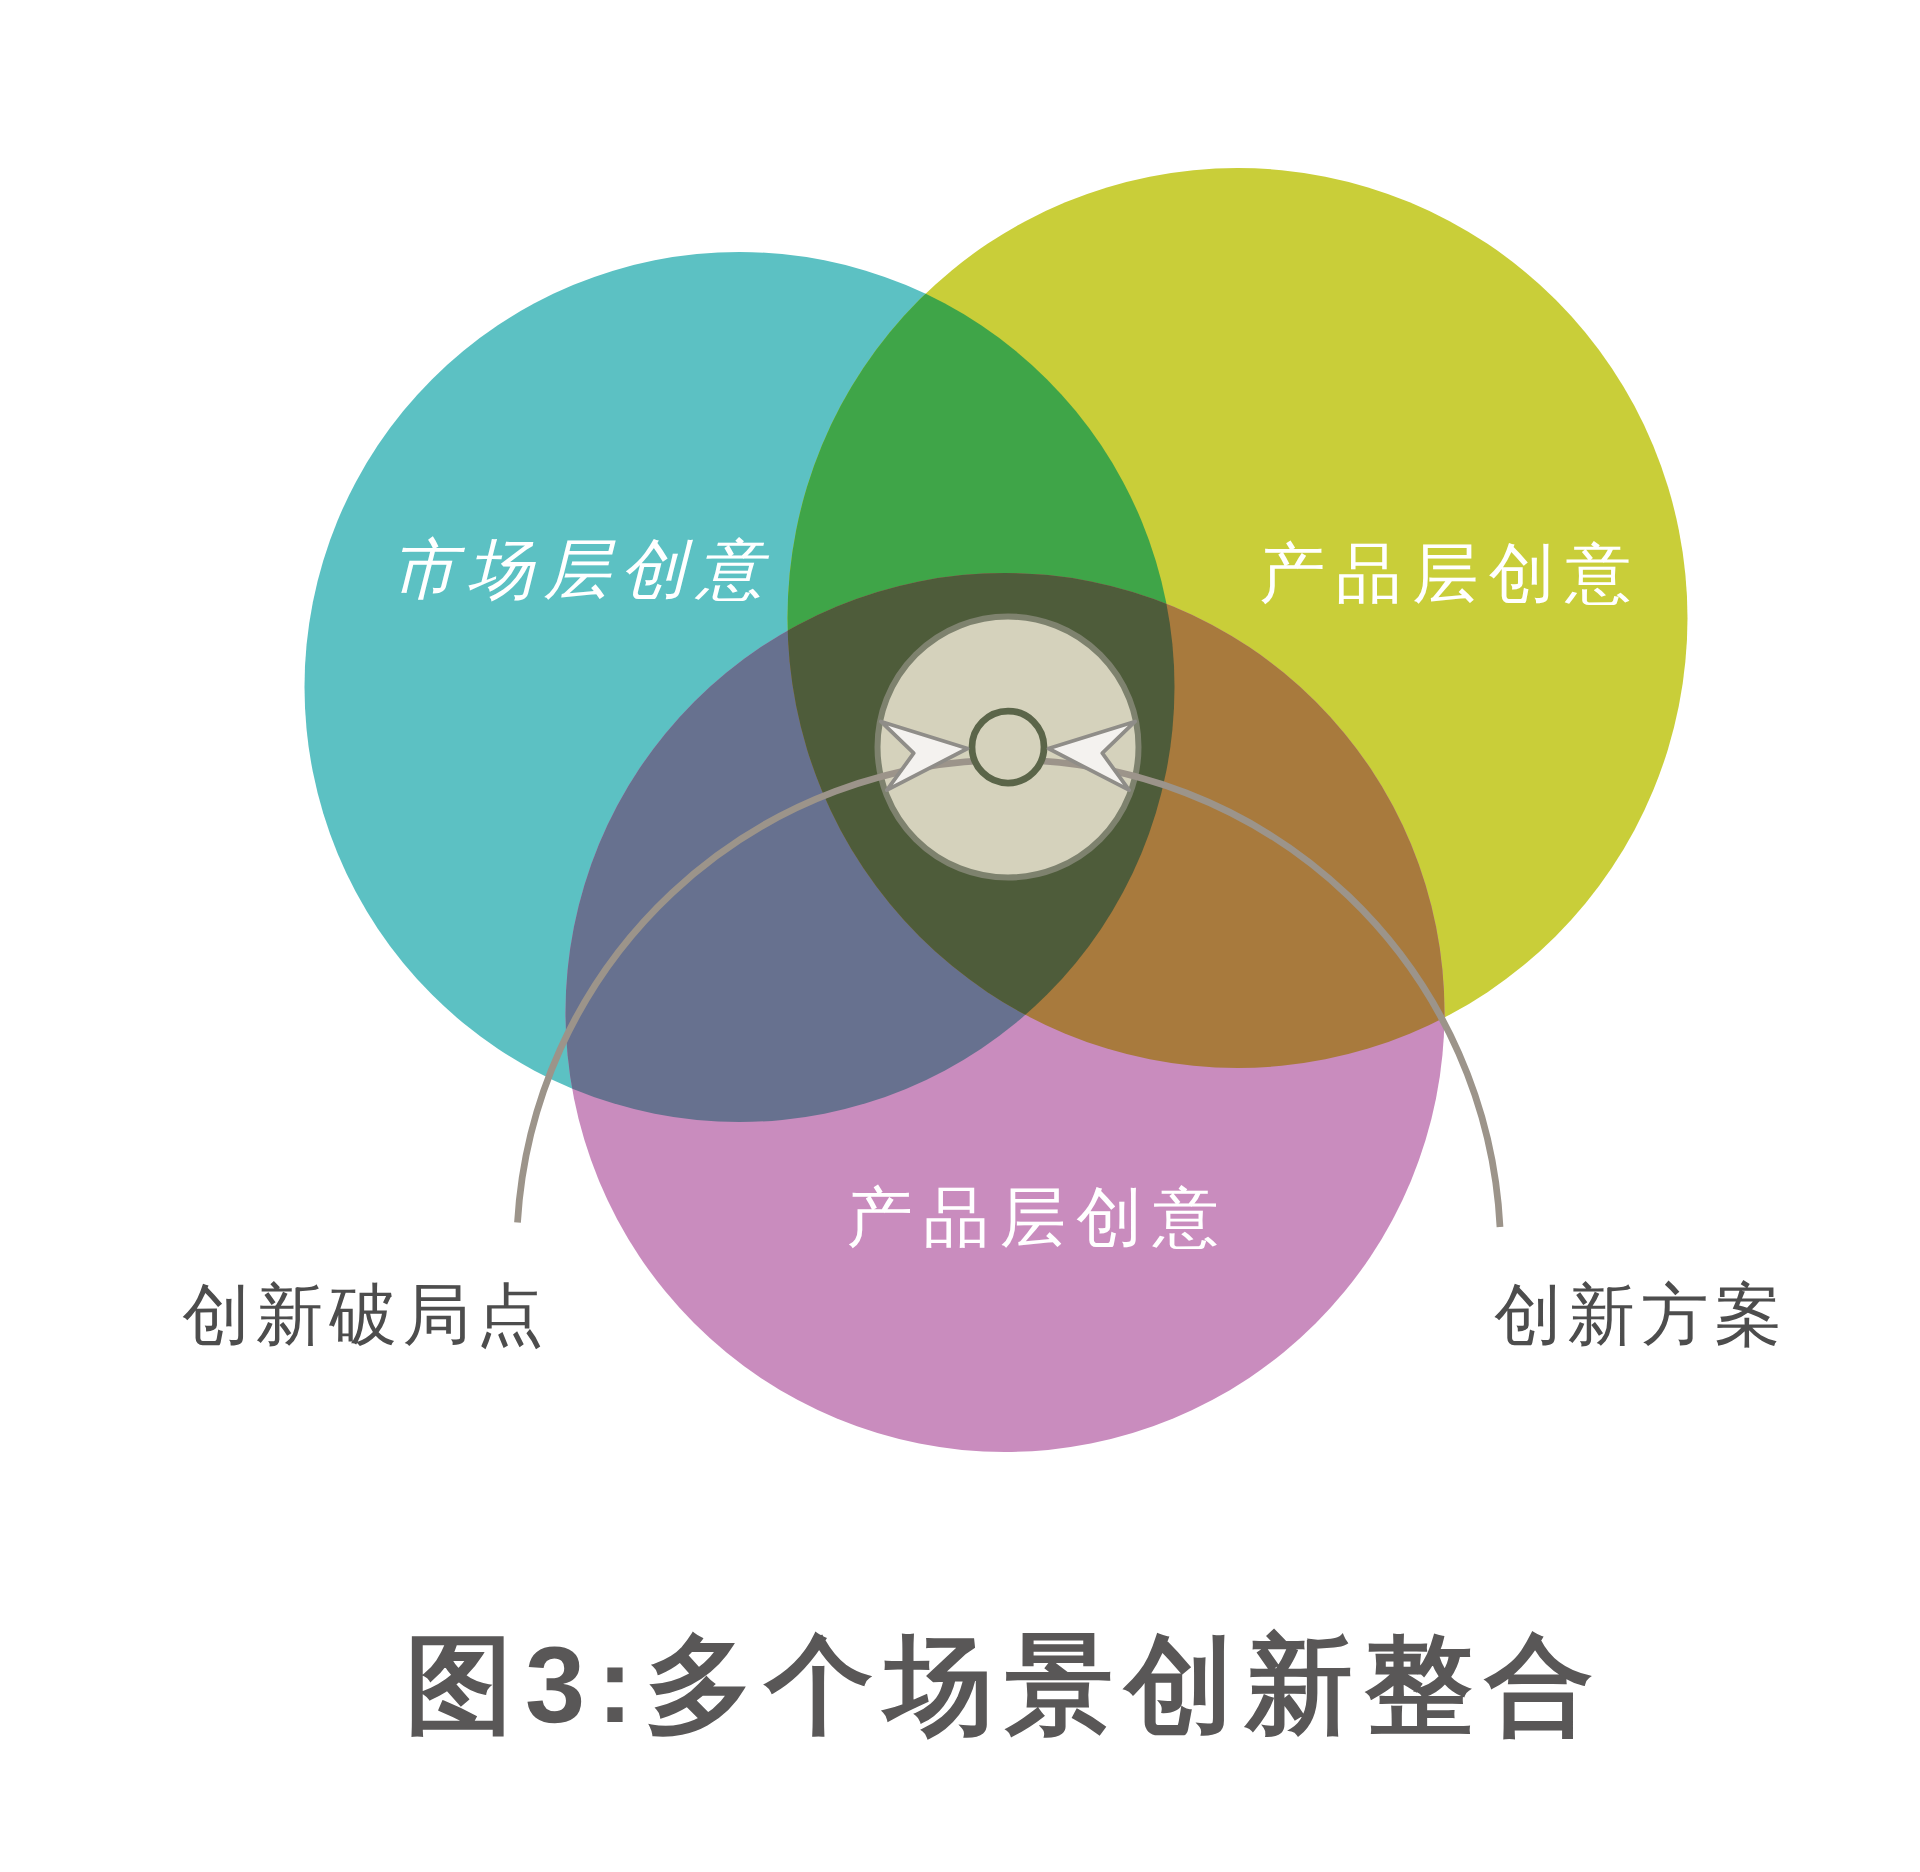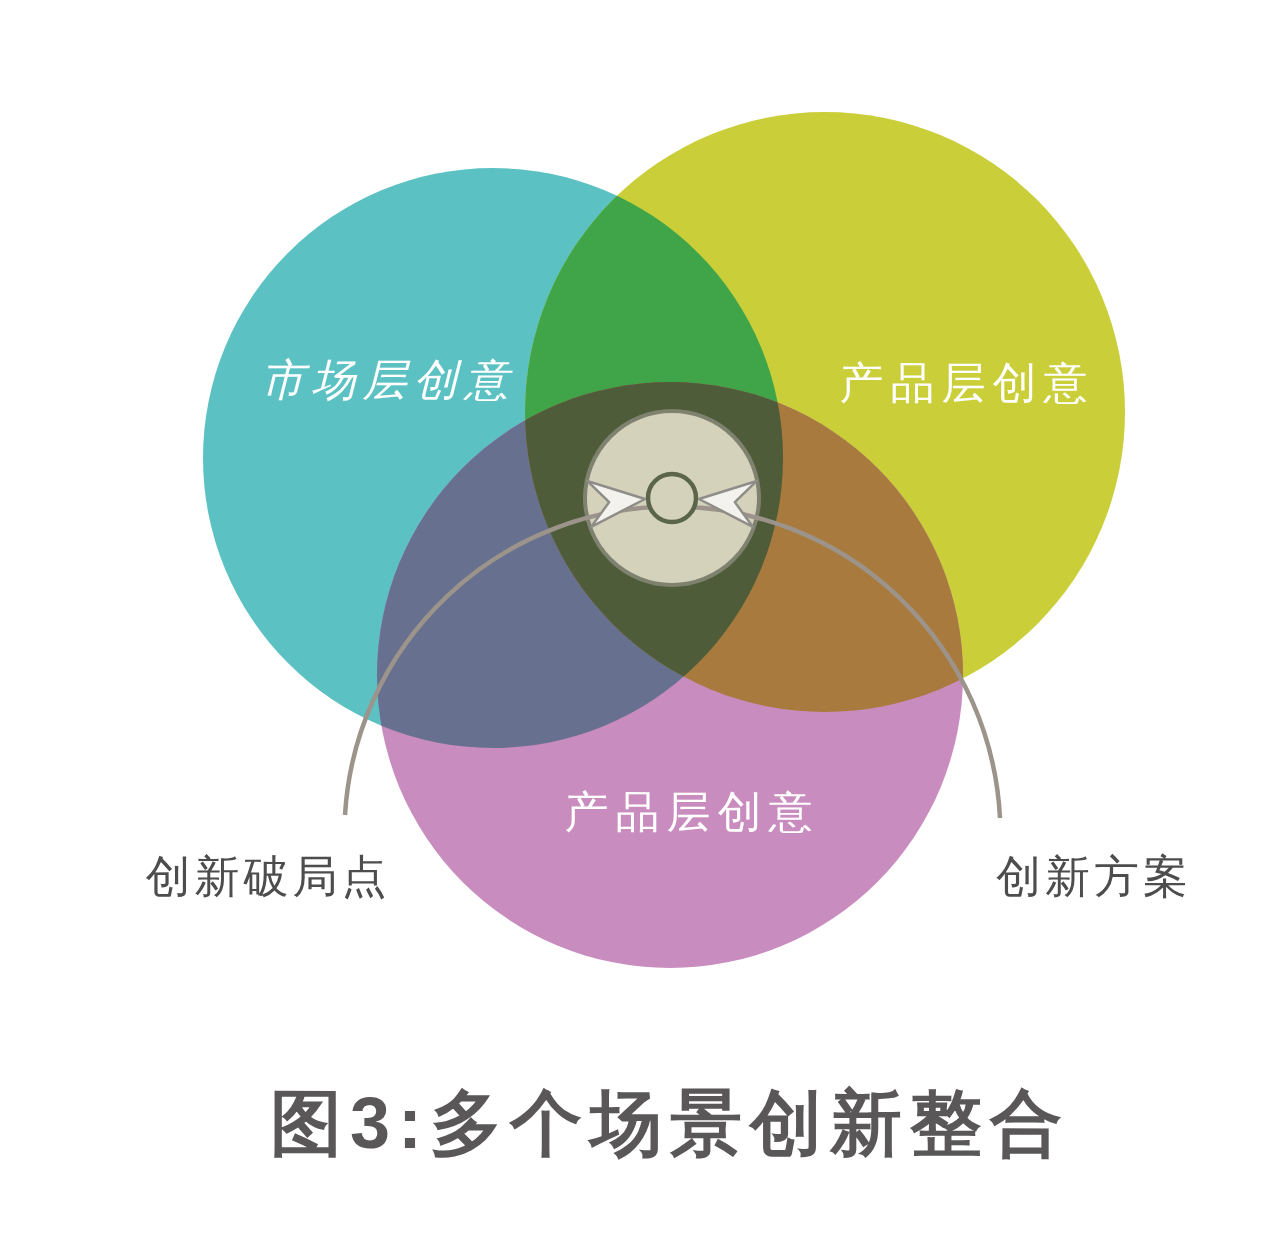--- a/index.html
+++ b/index.html
@@ -91,18 +91,18 @@
     </g>
     <g transform="translate(699,499) rotate(5)">
       <polygon points="0,0 56,-23 36,0 56,23" stroke-width="2.5" stroke-linejoin="round" fill="#F4F2EF" stroke="#8F8D88"></polygon>
     </g>
   </svg>
 
   <div class="label circle-label" style="left:388px; top:380px;font-style:italic;">市场层创意</div>
   <div class="label circle-label" style="left:967px; top:383px;">产品层创意</div>
   <div class="label circle-label" style="left:692px; top:812px;">产品层创意</div>
 
-  <div class="label annotation-label" style="left:268px; top:877px;">创新破局点</div>
+  <div class="label annotation-label" style="left:244px; top:877px;">创新破局点</div>
   <div class="label annotation-label" style="left:1094px; top:877px;text-align:right;">创新方案</div>
 
   <div class="label caption-label" style="left:670px; top:1124px;">图3:多个场景创新整合</div>
 
 </div>
 
 </body></html>

